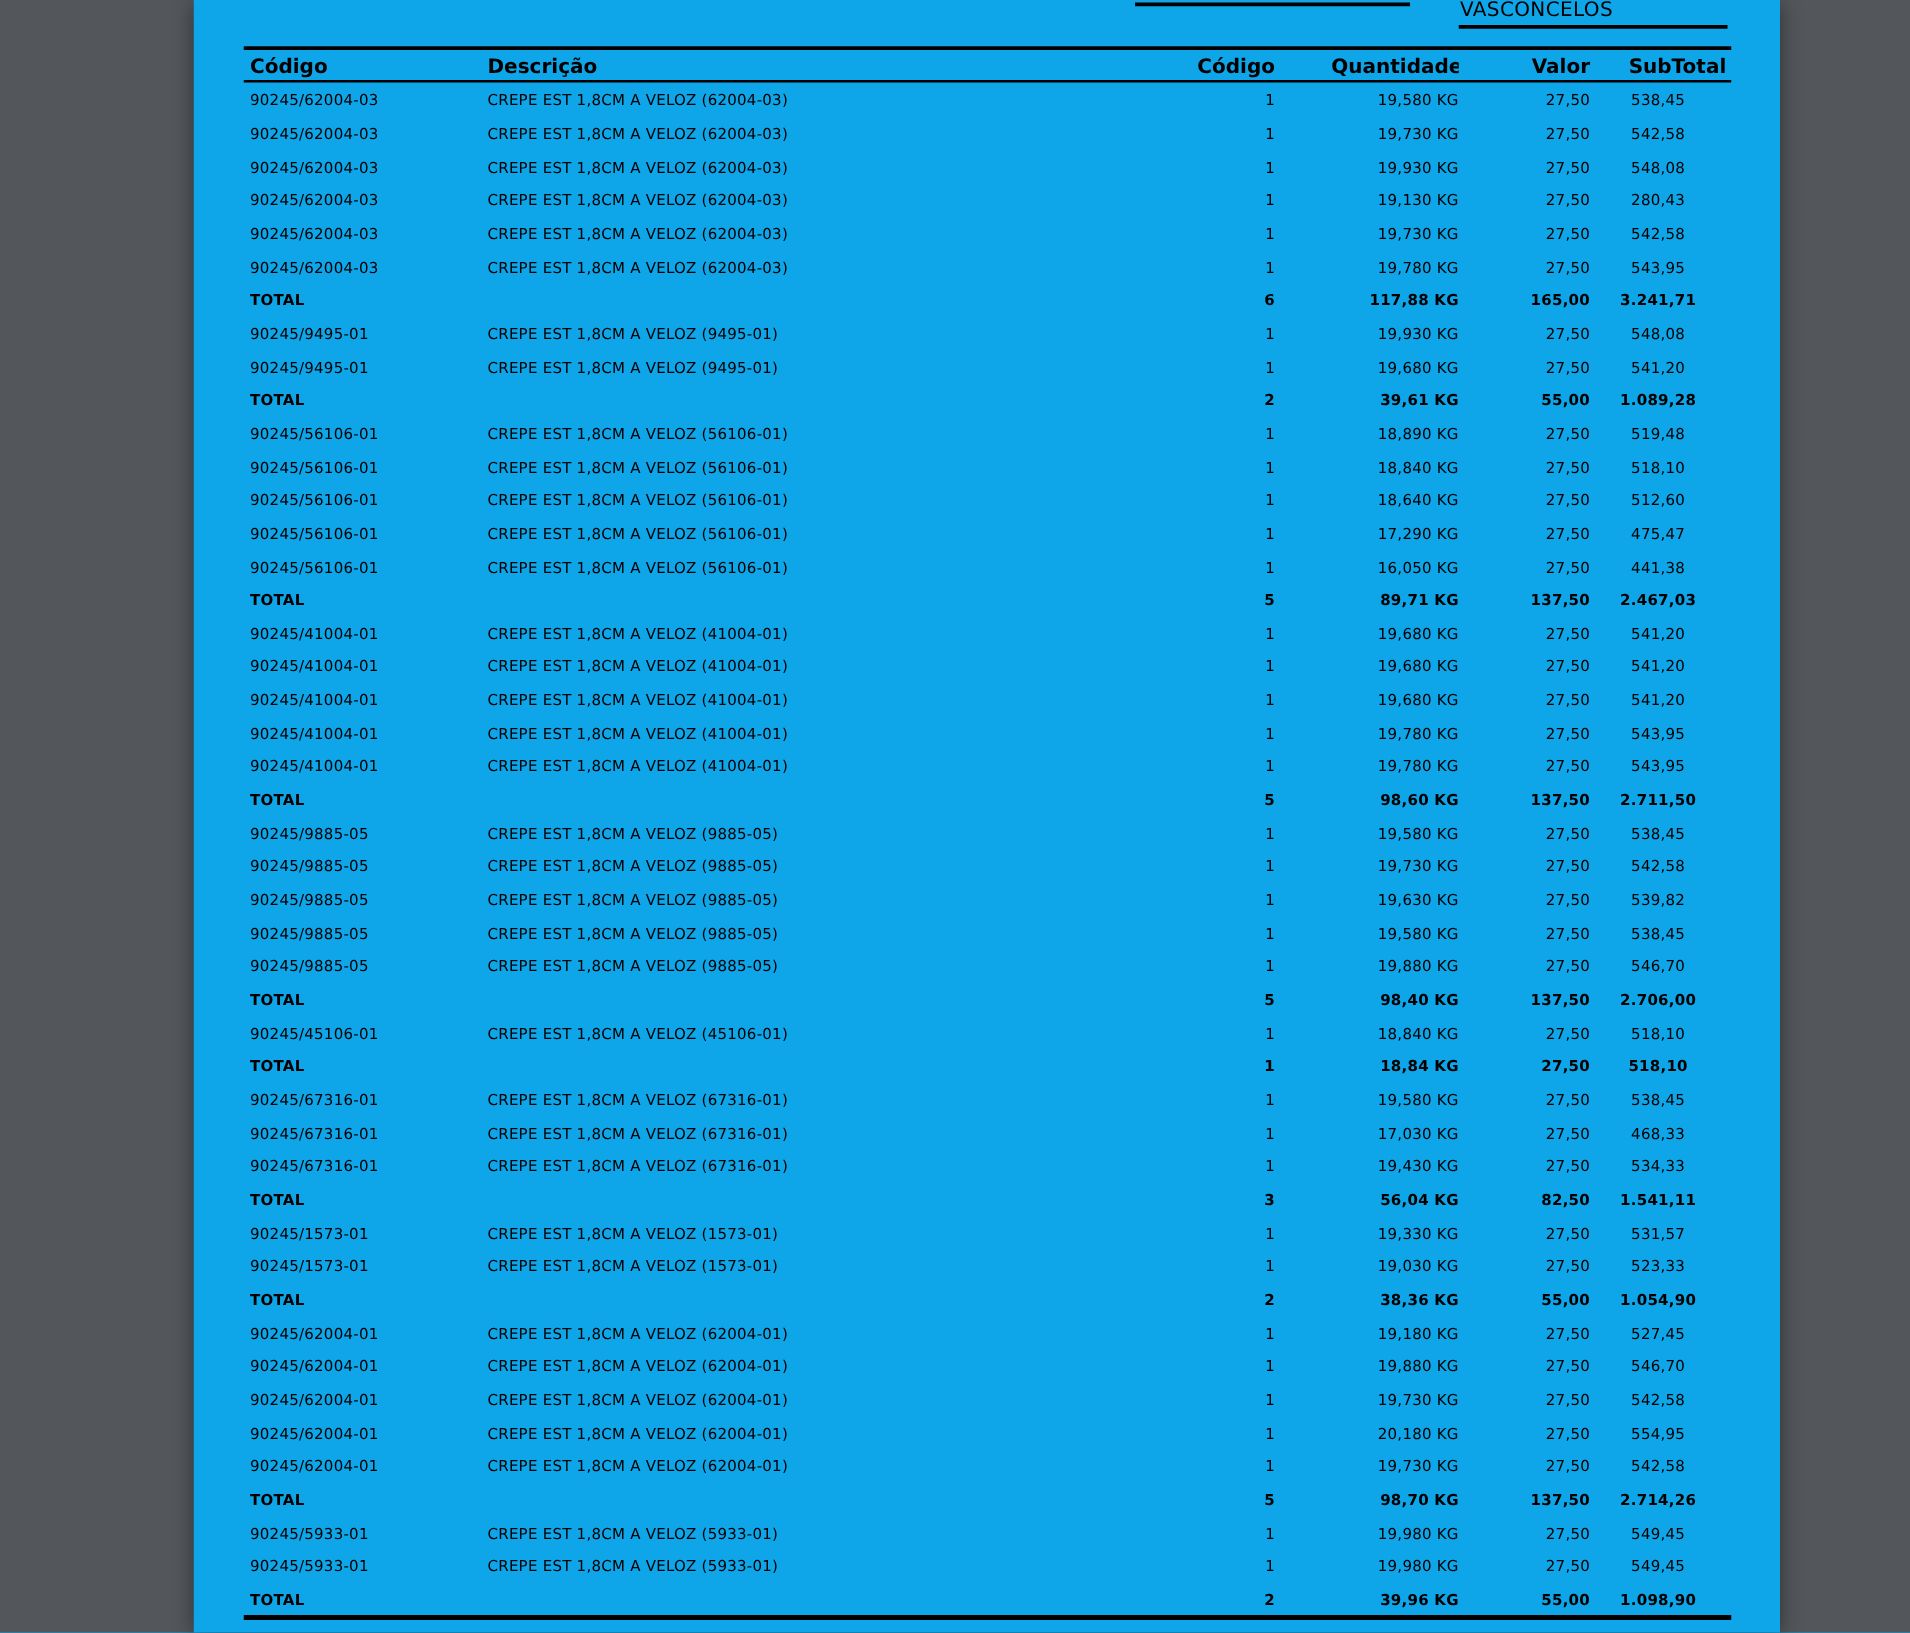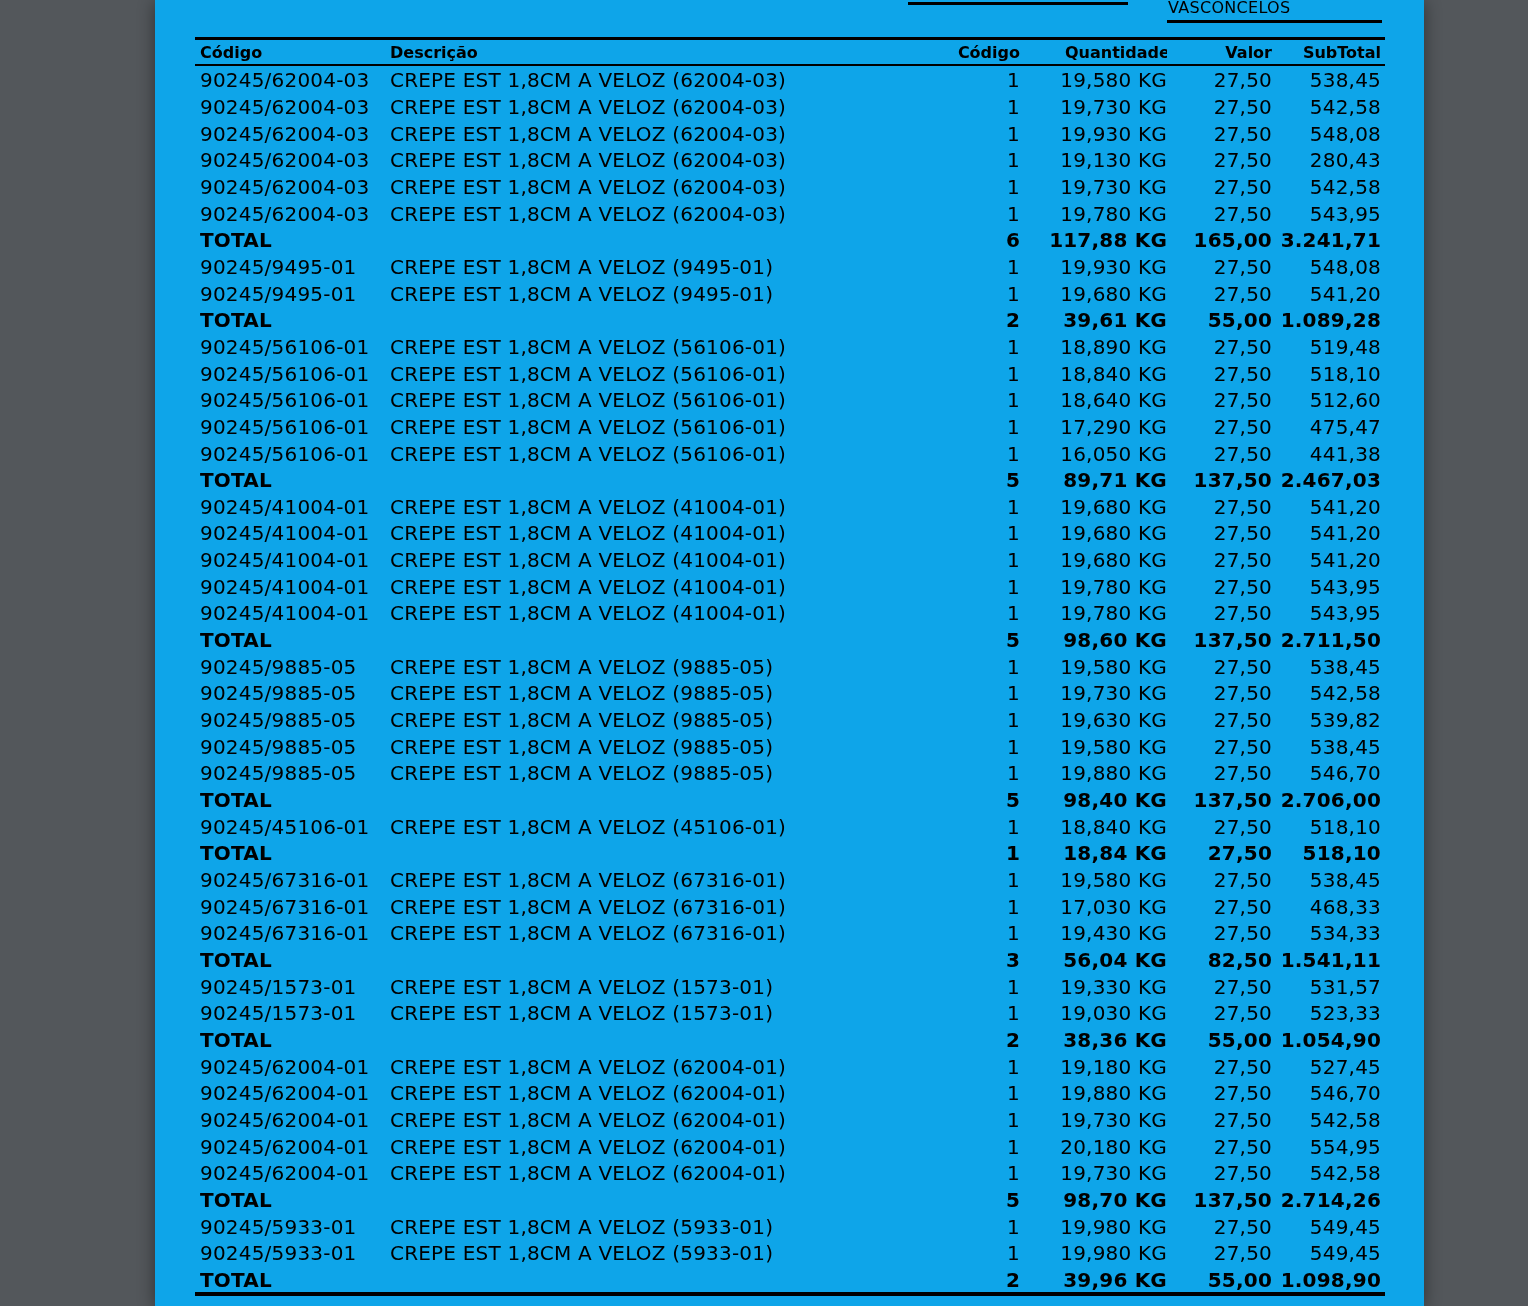--- a/index.html
+++ b/index.html
@@ -34,30 +34,30 @@
   .thead span { position:absolute; white-space:nowrap; line-height:23px; }
   #h-codigo     { left:45px;  }
   #h-descricao  { left:235px; }
   #h-pecas      { left:765px;  width:100px; text-align:right; }
   #h-quantidade { left:910px;  width:102px; overflow:hidden; } 
   #h-valor      { left:1017px; width:100px; text-align:right; }
   #h-subtotal   { left:1126px; width:100px; text-align:right; }
   #table-body { position:absolute; left:45px; top:67px; width:1181px; }
   .row {
     display:flex; align-items:center;
-    height:26.67px; font-size:20px; letter-spacing:.2px;
+    height:26.67px; font-size:12px; letter-spacing:.2px;
   }
   .row.total { font-weight:bold; }
   .cell { white-space:nowrap; overflow:hidden; }
   .c1 { width:190px; }
   .c2 { width:560px; }
   .c3 { width:70px;  text-align:right; }
   .c4 { width:147px; text-align:right; }
   .c5 { width:105px; text-align:right; }
-  .c6 { width:109px; text-align:right; }
+  .c6 { width:109px; text-align:center; }
 </style>
 </head>
 <body>
 
 <div class="page">
   <div class="rule" id="rule-letterhead-left"></div>
   <div id="company-name">VASCONCELOS</div>
   <div class="rule" id="rule-company"></div>
 
   <div class="rule" id="rule-table-top"></div>

